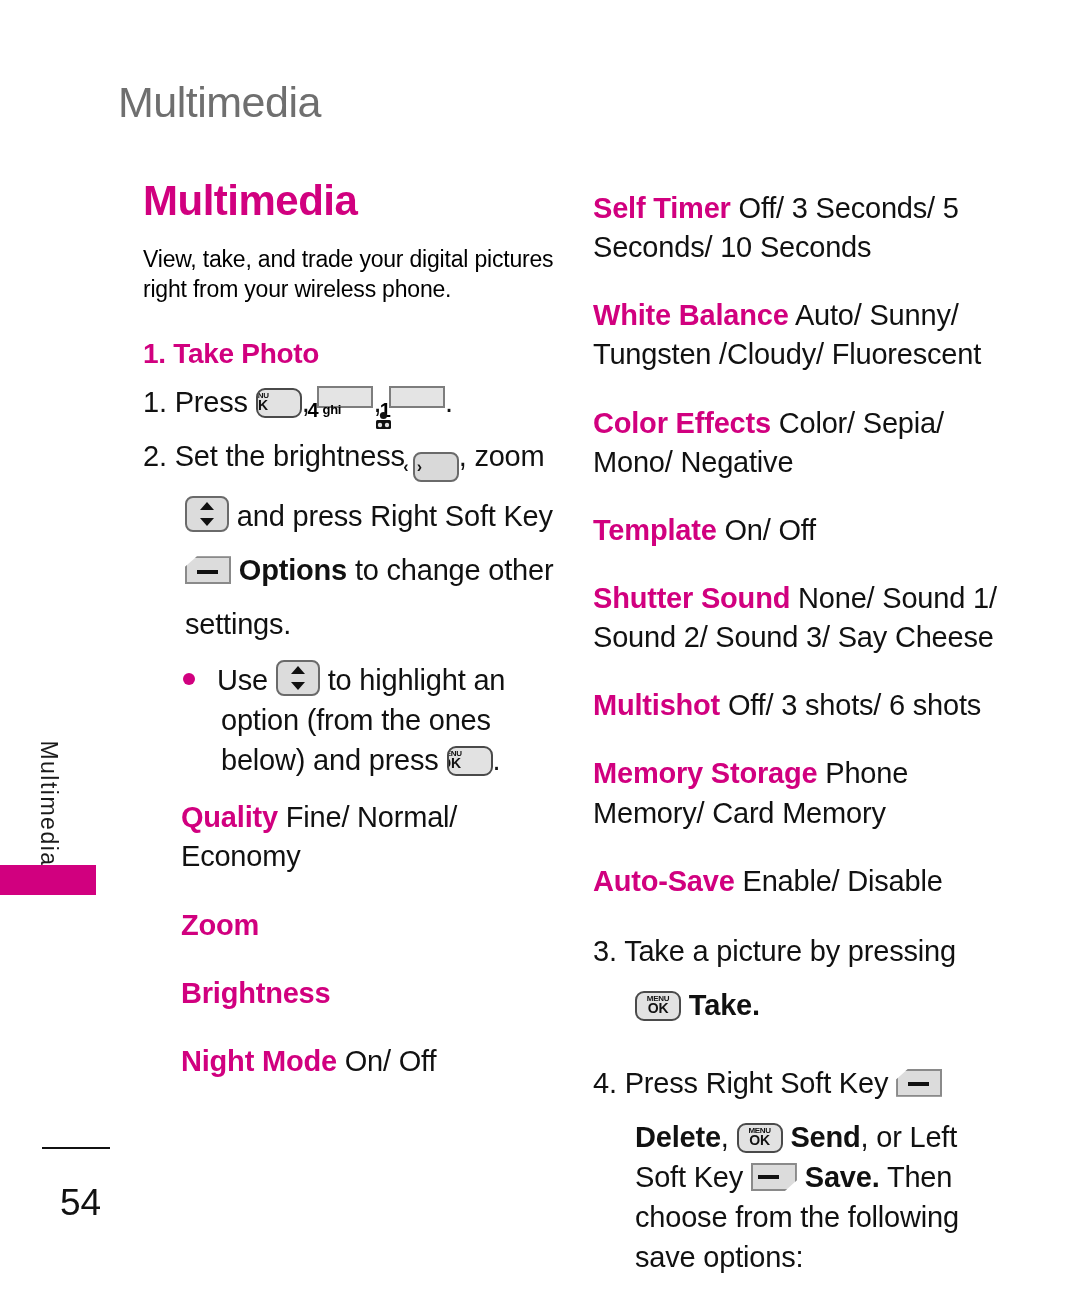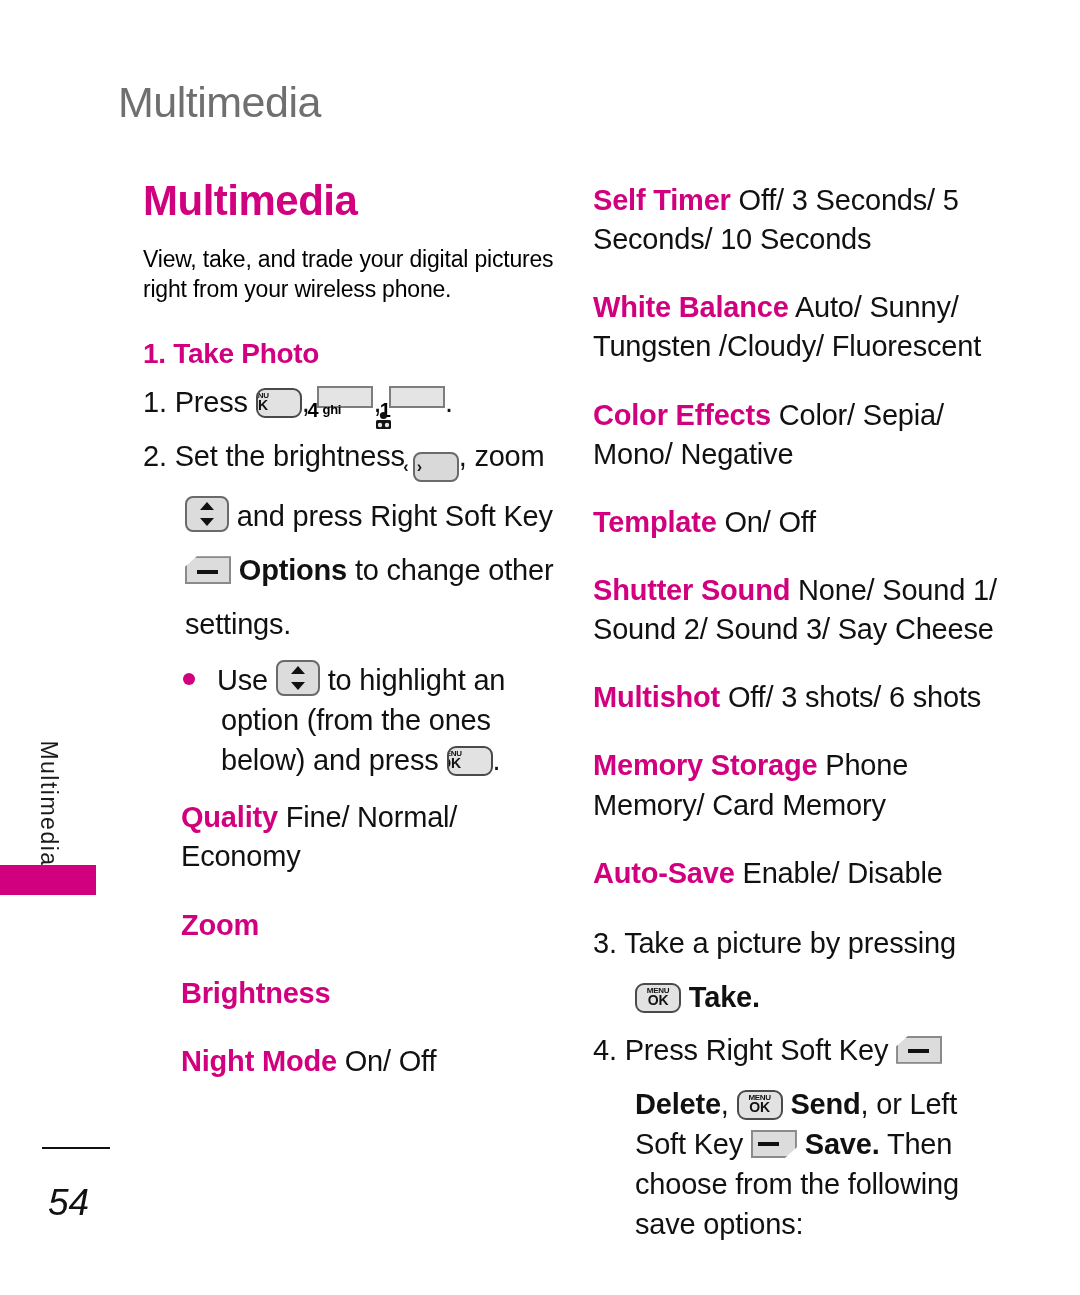--- a/index.html
+++ b/index.html
@@ -64,25 +64,24 @@
   .footer-rule {
     position: absolute;
     left: 42px;
     top: 1147px;
     width: 68px;
     height: 2px;
     background: #111111;
   }
   .page-number {
     position: absolute;
-    left: 48px;
+    left: 60px;
     top: 1182px;
     font-size: 37px;
     color: #111111;
-    font-style: italic;
   }
 
   
   .col {
     position: absolute;
     top: 180px;
   }
   .col-left { left: 143px; width: 420px; }
   .col-right { left: 593px; width: 420px; }
 
@@ -144,21 +143,21 @@
     margin-right: 22px;
     position: relative;
     top: -4px;
   }
 
   .opt-row {
     font-size: 29px;
     line-height: 1.35;
     color: #111111;
     letter-spacing: -0.2px;
-    margin-top: 1px;
+    margin-top: 9px;
   }
   .opt-left  { padding-left: 38px; }
   .opt-label {
     color: #d1007f;
     font-weight: 700;
   }
 
   .bold { font-weight: 700; }
 
   
@@ -440,21 +439,21 @@
       <span>Take a picture by pressing</span>
     </p>
     <p class="step step-cont">
       <span class="key key-menuok">
         <span class="kmenu">MENU</span>
         <span class="kok">OK</span>
       </span>
       <span class="bold">Take.</span>
     </p>
 
-    <p class="step" style="margin-top:13px;">
+    <p class="step" style="margin-top:38px;">
       <span>4.</span>
       <span>Press Right Soft Key</span>
       <span class="key key-soft right">
         <span class="body"></span><span class="dash"></span>
       </span>
     </p>
     <p class="step step-cont">
       <span class="bold">Delete</span><span>,</span>
       <span class="key key-menuok">
         <span class="kmenu">MENU</span>

